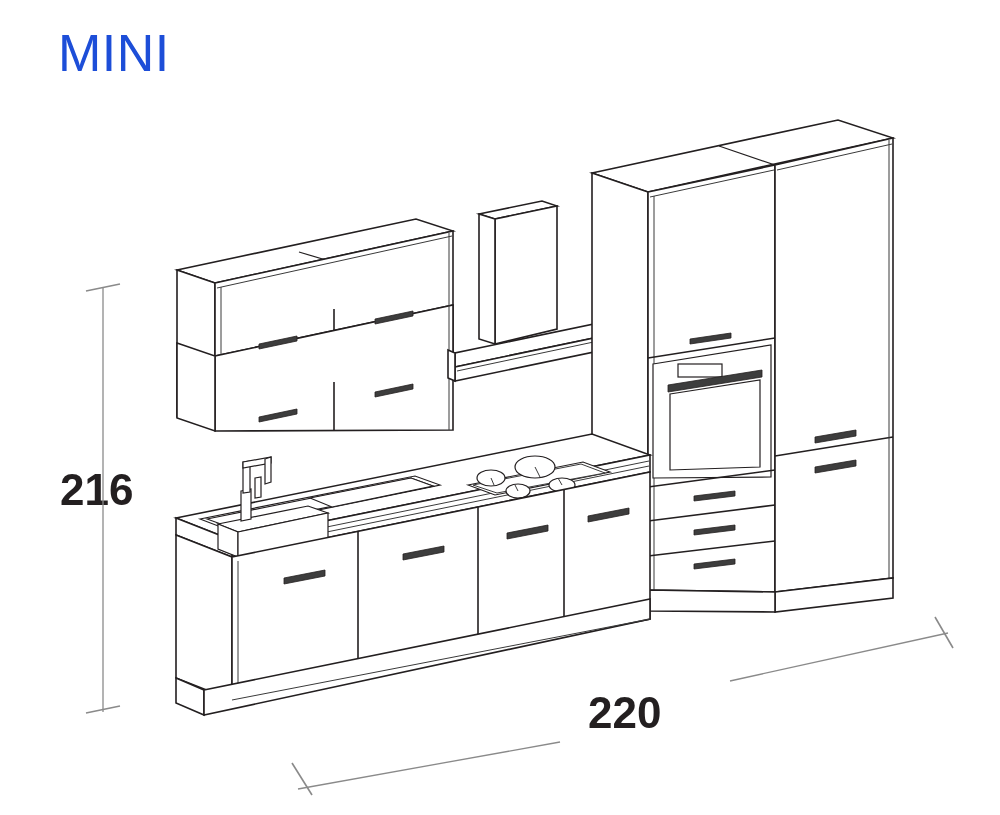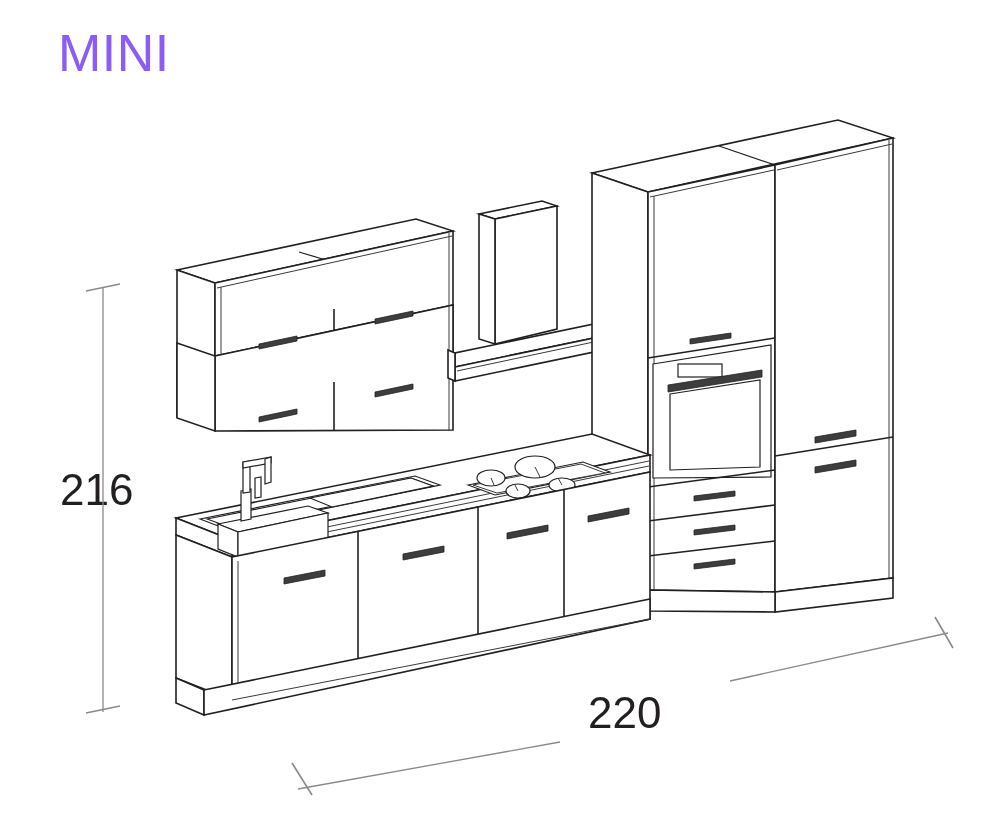--- a/index.html
+++ b/index.html
@@ -22,28 +22,28 @@
     width: 1000px;
     height: 815px;
   }
   .title-text {
     position: absolute;
     left: 58px;
     top: 27px;
     font-size: 52px;
     font-weight: 400;
     letter-spacing: 0.5px;
-    color: #8b5cf6;
+    color: #1d4ed8;
     line-height: 1;
     white-space: nowrap;
   }
   .dim-text {
     position: absolute;
     font-size: 44px;
-    font-weight: 400;
+    font-weight: 700;
     color: #231f20;
     line-height: 1;
     white-space: nowrap;
   }
   #dim-height-label {
     left: 60px;
     top: 468px;
   }
   #dim-width-label {
     left: 588px;

